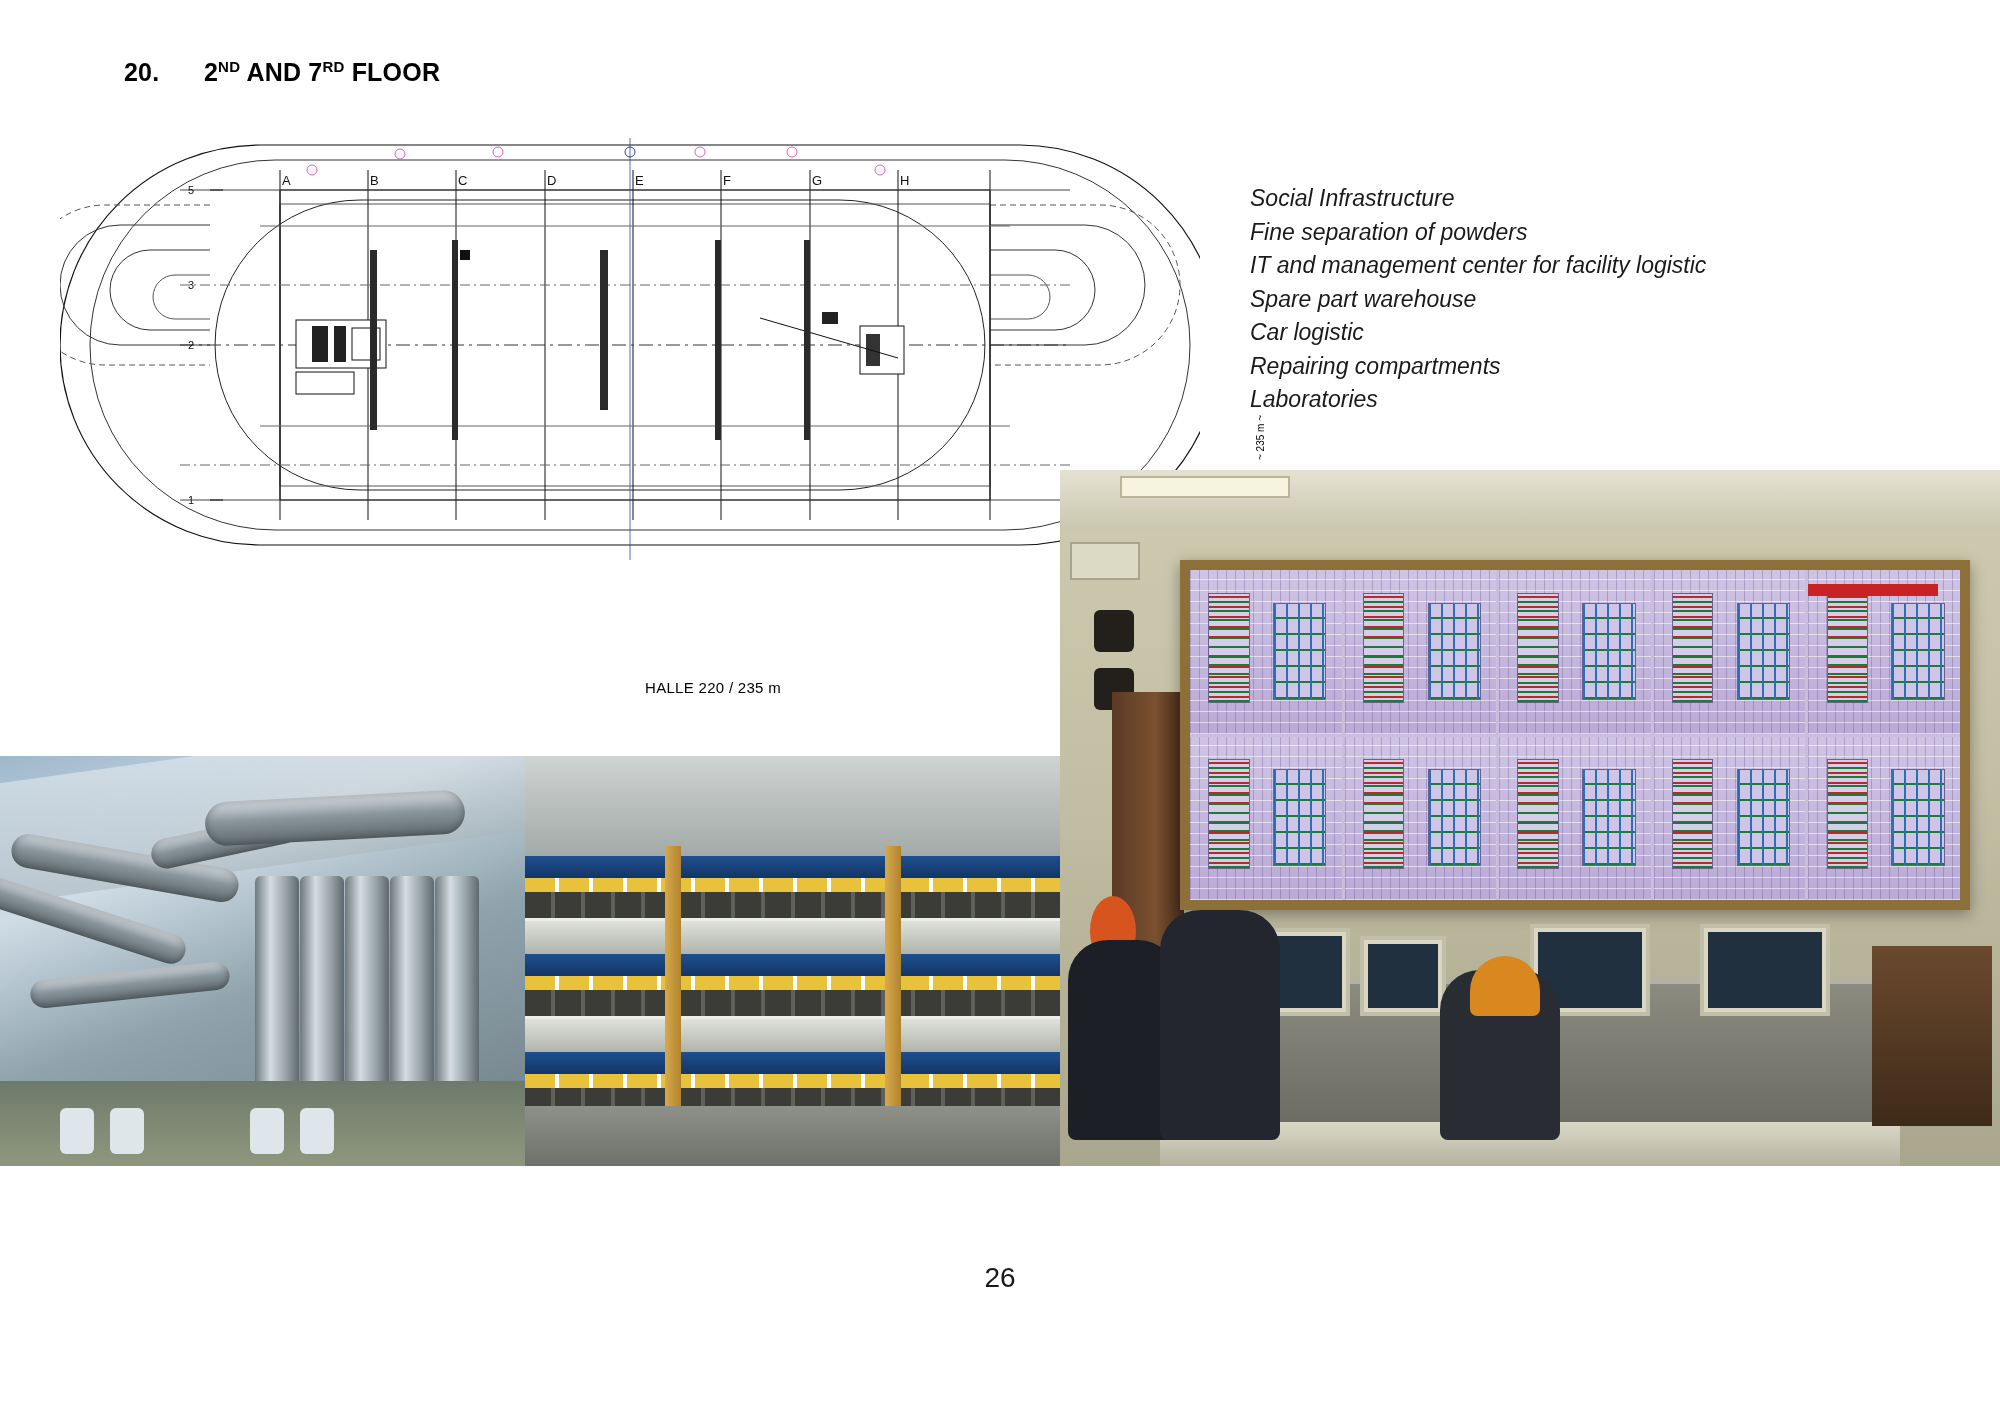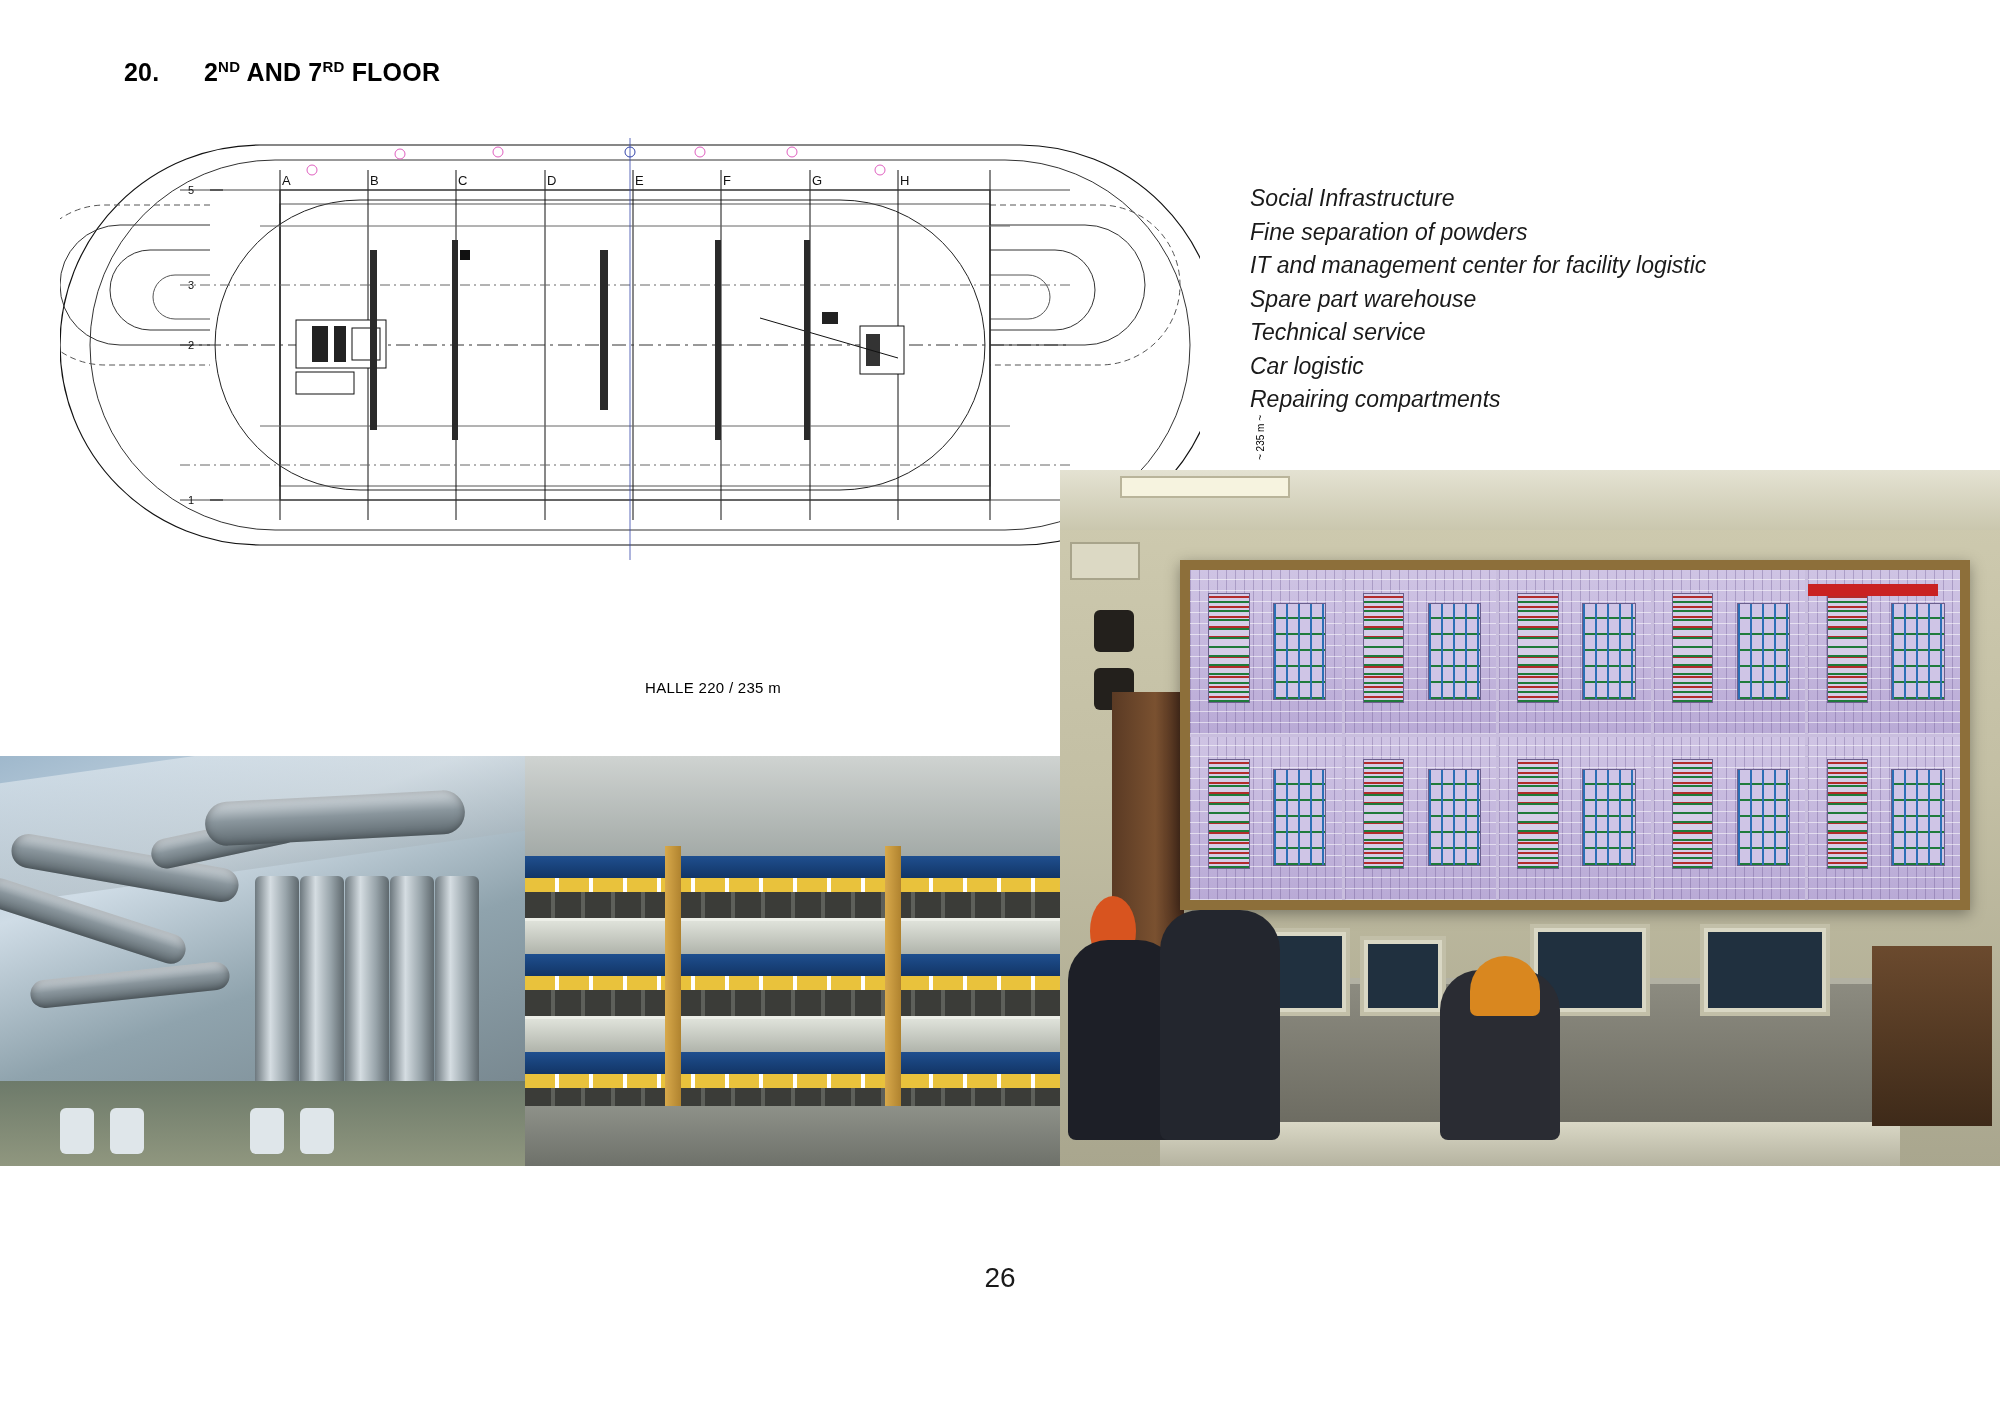--- a/index.html
+++ b/index.html
@@ -342,23 +342,23 @@
   <div class="fp-caption">HALLE 220 / 235 m</div>
   <div class="fp-vert">~ 235 m ~</div>
 </div>
 
 <div id="feature-list">
   <ul>
     <li>Social Infrastructure</li>
     <li>Fine separation of powders</li>
     <li>IT and management center for facility logistic</li>
     <li>Spare part warehouse</li>
-    <li>Technical service</li>
     <li>Car logistic</li>
     <li>Repairing compartments</li>
+    <li>Laboratories</li>
   </ul>
 </div>
 
 <div class="photo" id="photo-cyclones" aria-label="Cyclone dust separation plant with ducting">
   <div class="sky"></div>
   <div class="roofbeam"></div>
 
   <div class="duct" style="left:10px;  top:95px;  width:230px; height:34px; transform:rotate(10deg);"></div>
   <div class="duct" style="left:-20px; top:150px; width:210px; height:30px; transform:rotate(18deg);"></div>
   <div class="duct" style="left:30px;  top:215px; width:200px; height:28px; transform:rotate(-6deg);"></div>

